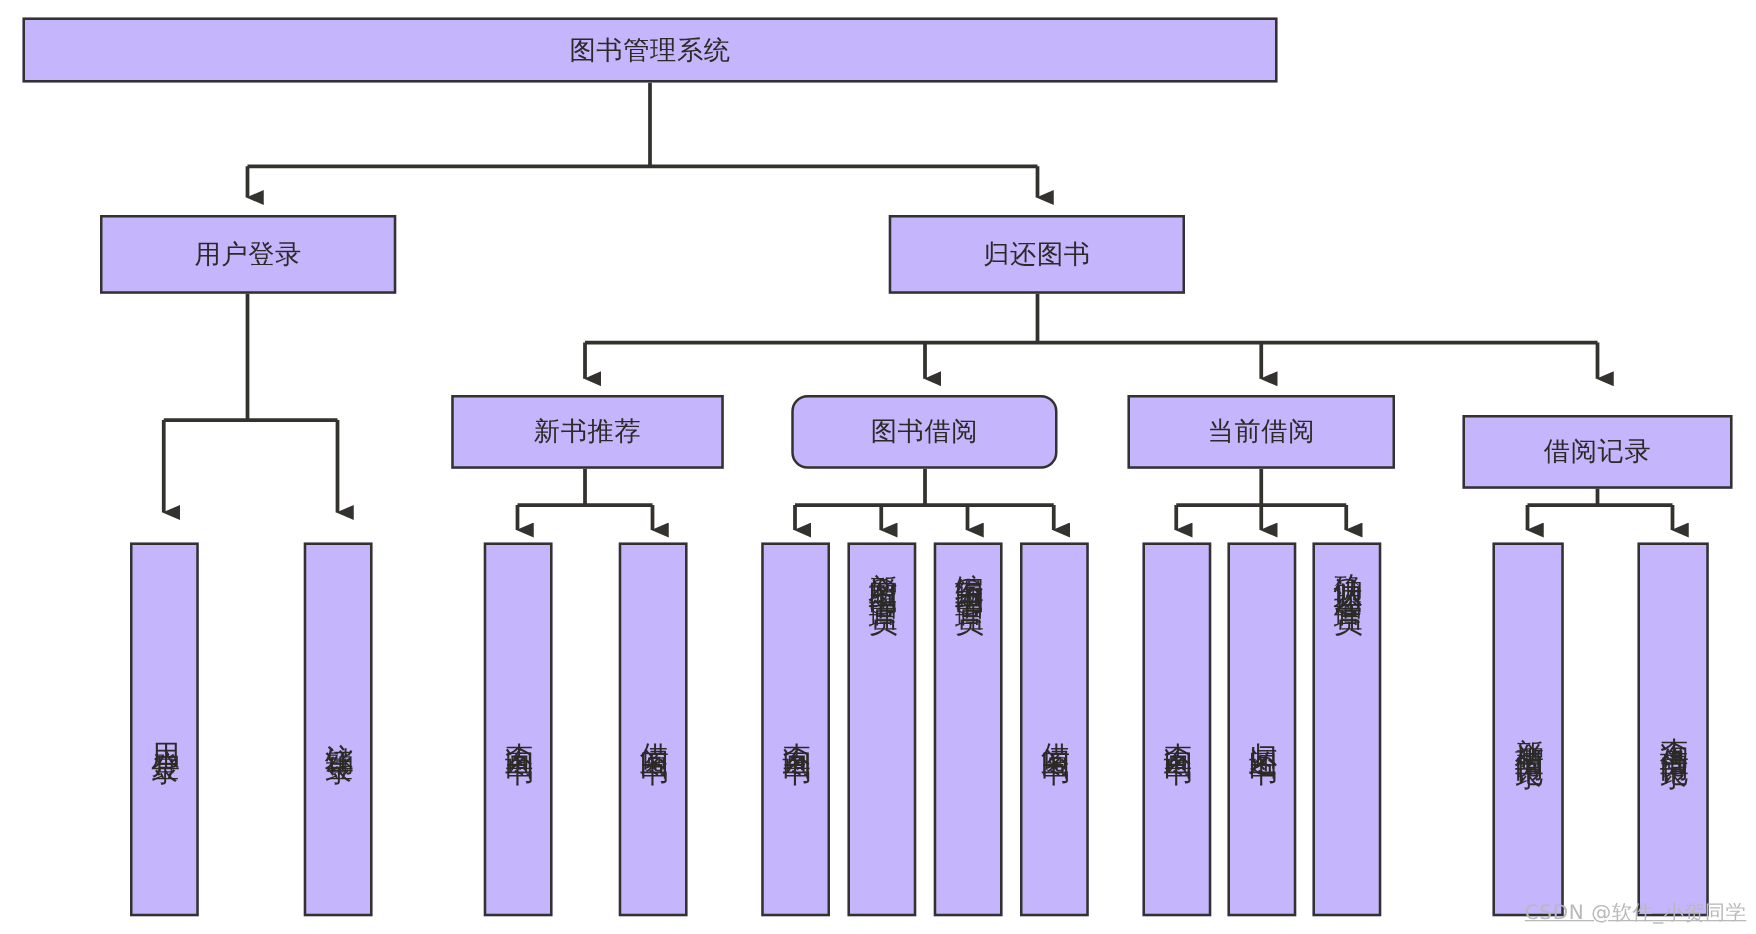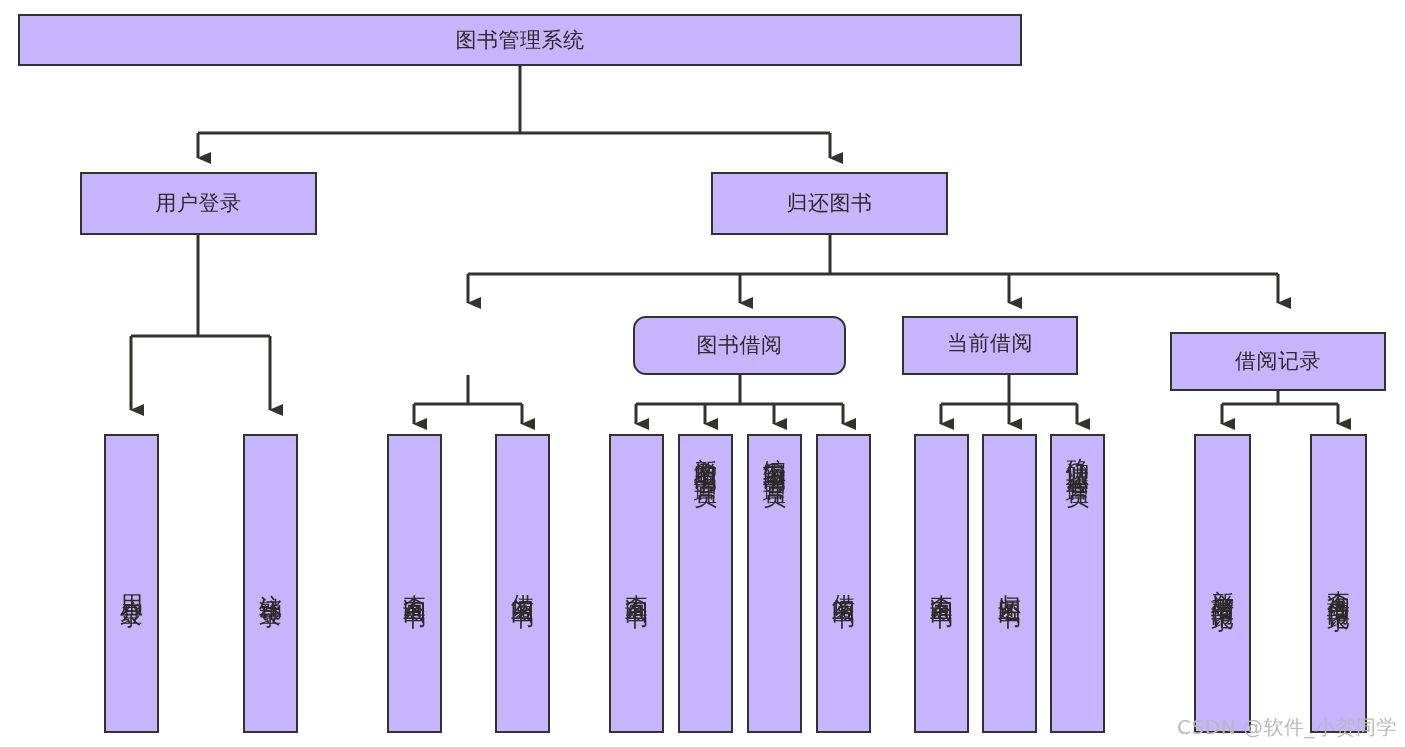--- a/index.html
+++ b/index.html
@@ -59,25 +59,26 @@
     align-items: center;
   }
   .node.vert.topped {
     align-items: flex-start;
     padding-top: 4px;
   }
   .watermark {
     position: absolute;
     right: 8px;
     bottom: 6px;
-    font-size: 20px;
+    font-size: 16px;
     color: #b9b9b9;
     z-index: 6;
     white-space: nowrap;
     letter-spacing: 0.5px;
+    text-decoration: underline;
   }
 </style>
 </head>
 <body>
 
 <div id="canvas">
 
   <svg id="wires" viewBox="0 0 1405 747" xmlns="http://www.w3.org/2000/svg">
     <defs>
       <marker id="arrow" viewBox="0 0 12 14" refX="6" refY="13" markerWidth="12" markerHeight="14" orient="auto-start-reverse" markerUnits="userSpaceOnUse">
@@ -135,24 +136,27 @@
     <span class="node-label">图书管理系统</span>
   </div>
 
   <div class="node horiz" style="left:80px; top:172px; width:237px; height:63px;">
     <span class="node-label">用户登录</span>
   </div>
   <div class="node horiz" style="left:711px; top:172px; width:237px; height:63px;">
     <span class="node-label">归还图书</span>
   </div>
 
+  <div class="node horiz" style="left:361px; top:316px; width:218px; height:59px;">
+    <span class="node-label">新书推荐</span>
+  </div>
   <div class="node horiz" style="left:633px; top:316px; width:213px; height:59px;border-radius:13px;">
     <span class="node-label">图书借阅</span>
   </div>
-  <div class="node horiz" style="left:902px; top:316px; width:176px; height:59px;font-family:Liberation Mono, monospace;">
+  <div class="node horiz" style="left:902px; top:316px; width:214px; height:59px;">
     <span class="node-label">当前借阅</span>
   </div>
   <div class="node horiz" style="left:1170px; top:316px; width:216px; height:59px;margin-top:16px;">
     <span class="node-label">借阅记录</span>
   </div>
 
   <div class="node vert centered" style="left:104px; top:434px; width:55px; height:299px;">
     <span class="node-label">用户登录</span>
   </div>
   <div class="node vert centered" style="left:243px; top:434px; width:55px; height:299px;">

